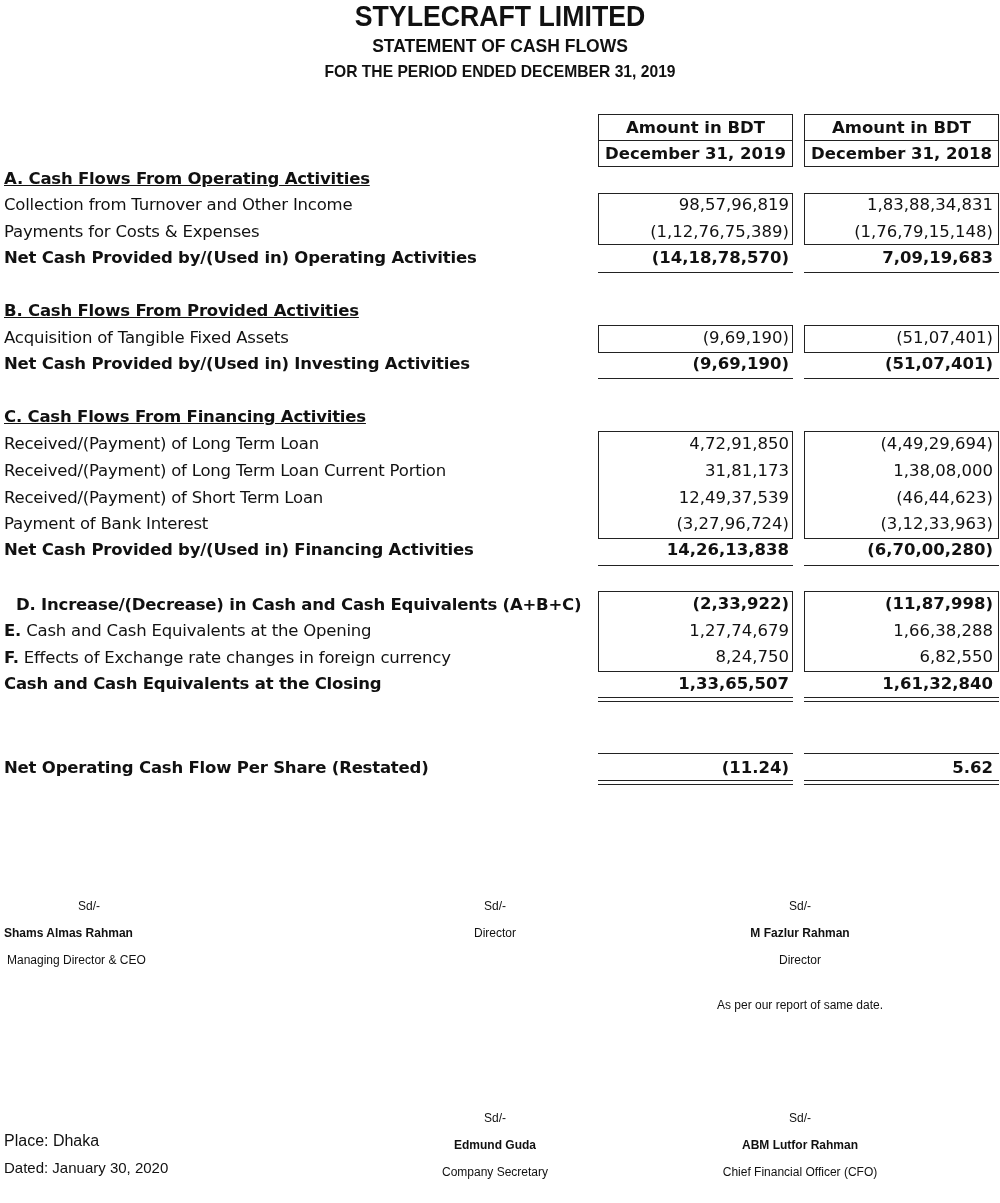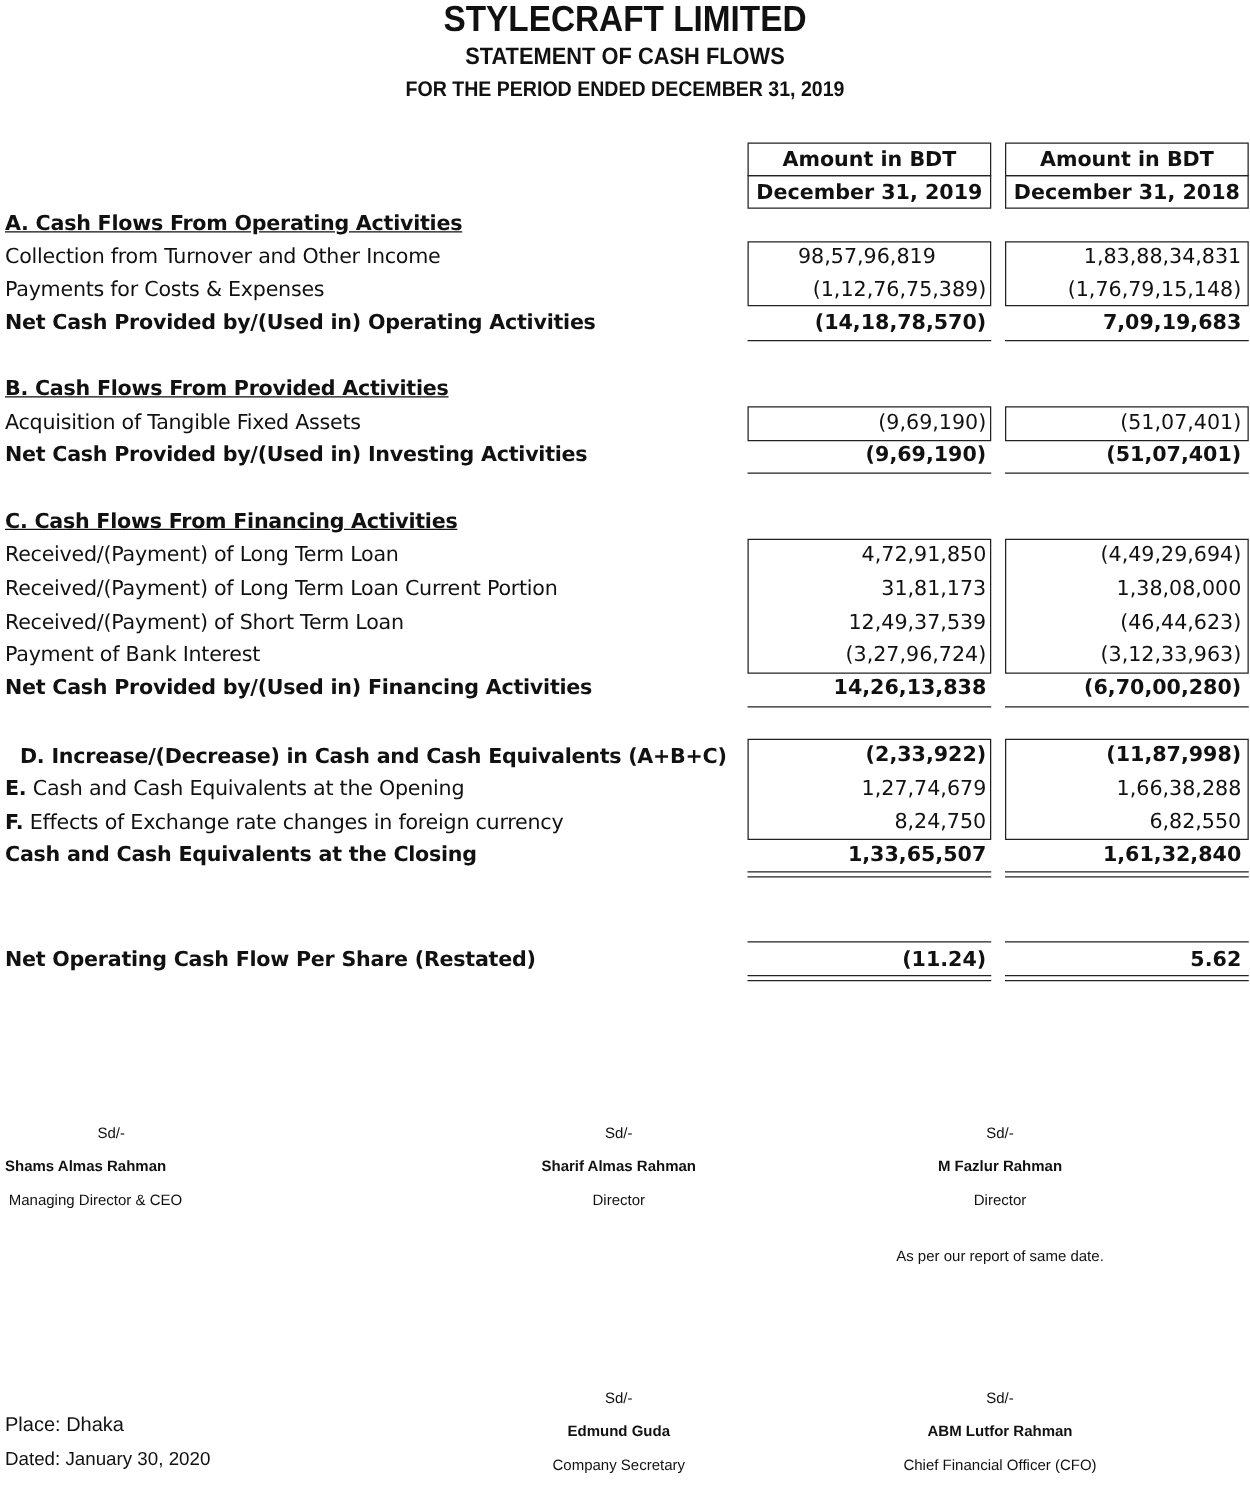--- a/index.html
+++ b/index.html
@@ -39,21 +39,21 @@
 <div class="box hdr" style="left:804px;top:114px;width:195px;height:27px;">Amount in BDT</div>
 <div class="box hdr" style="left:804px;top:140px;width:195px;height:27px;">December 31, 2018</div>
 
 <div class="abs lbl b u" style="top:169px;">A. Cash Flows From Operating Activities</div>
 <div class="abs lbl" style="top:195px;">Collection from Turnover and Other Income</div>
 <div class="abs lbl" style="top:222px;">Payments for Costs &amp; Expenses</div>
 <div class="abs lbl b" style="top:248px;">Net Cash Provided by/(Used in) Operating Activities</div>
 
 <div class="box" style="left:598px;top:193px;width:195px;height:52px;"></div>
 <div class="box" style="left:804px;top:193px;width:195px;height:52px;"></div>
-<div class="num c1" style="top:195px;text-align:center;">98,57,96,819</div>
+<div class="num c1" style="top:195px;">98,57,96,819</div>
 <div class="num c2" style="top:195px;">1,83,88,34,831</div>
 <div class="num c1" style="top:222px;">(1,12,76,75,389)</div>
 <div class="num c2" style="top:222px;">(1,76,79,15,148)</div>
 <div class="num c1 b" style="top:248px;">(14,18,78,570)</div>
 <div class="num c2 b" style="top:248px;">7,09,19,683</div>
 <div class="line" style="left:598px;width:195px;top:272px;"></div>
 <div class="line" style="left:804px;width:195px;top:272px;"></div>
 
 <div class="abs lbl b u" style="top:301px;">B. Cash Flows From Provided  Activities</div>
 <div class="abs lbl" style="top:328px;">Acquisition of Tangible Fixed Assets</div>
@@ -116,21 +116,20 @@
 <div class="dbl" style="left:598px;width:195px;top:780px;"></div>
 <div class="dbl" style="left:804px;width:195px;top:780px;"></div>
 
 <div class="sig" style="left:0px;width:210px;top:893px;text-align:left;">
   <div style="padding-left:78px;line-height:27px;">Sd/-</div>
   <div class="n" style="padding-left:4px;line-height:27px;">Shams Almas Rahman</div>
   <div style="padding-left:7px;line-height:27px;">Managing Director &amp; CEO</div>
 </div>
 <div class="sig" style="left:390px;width:210px;top:893px;">
   <div style="line-height:27px;">Sd/-</div>
-  <div class="n" style="line-height:27px;">Sharif Almas Rahman</div>
   <div style="line-height:27px;">Director</div>
 </div>
 <div class="sig" style="left:695px;width:210px;top:893px;">
   <div style="line-height:27px;">Sd/-</div>
   <div class="n" style="line-height:27px;">M Fazlur Rahman</div>
   <div style="line-height:27px;">Director</div>
 </div>
 
 <div class="sig" style="left:640px;width:320px;top:998px;">As per our report of same date.</div>
 

